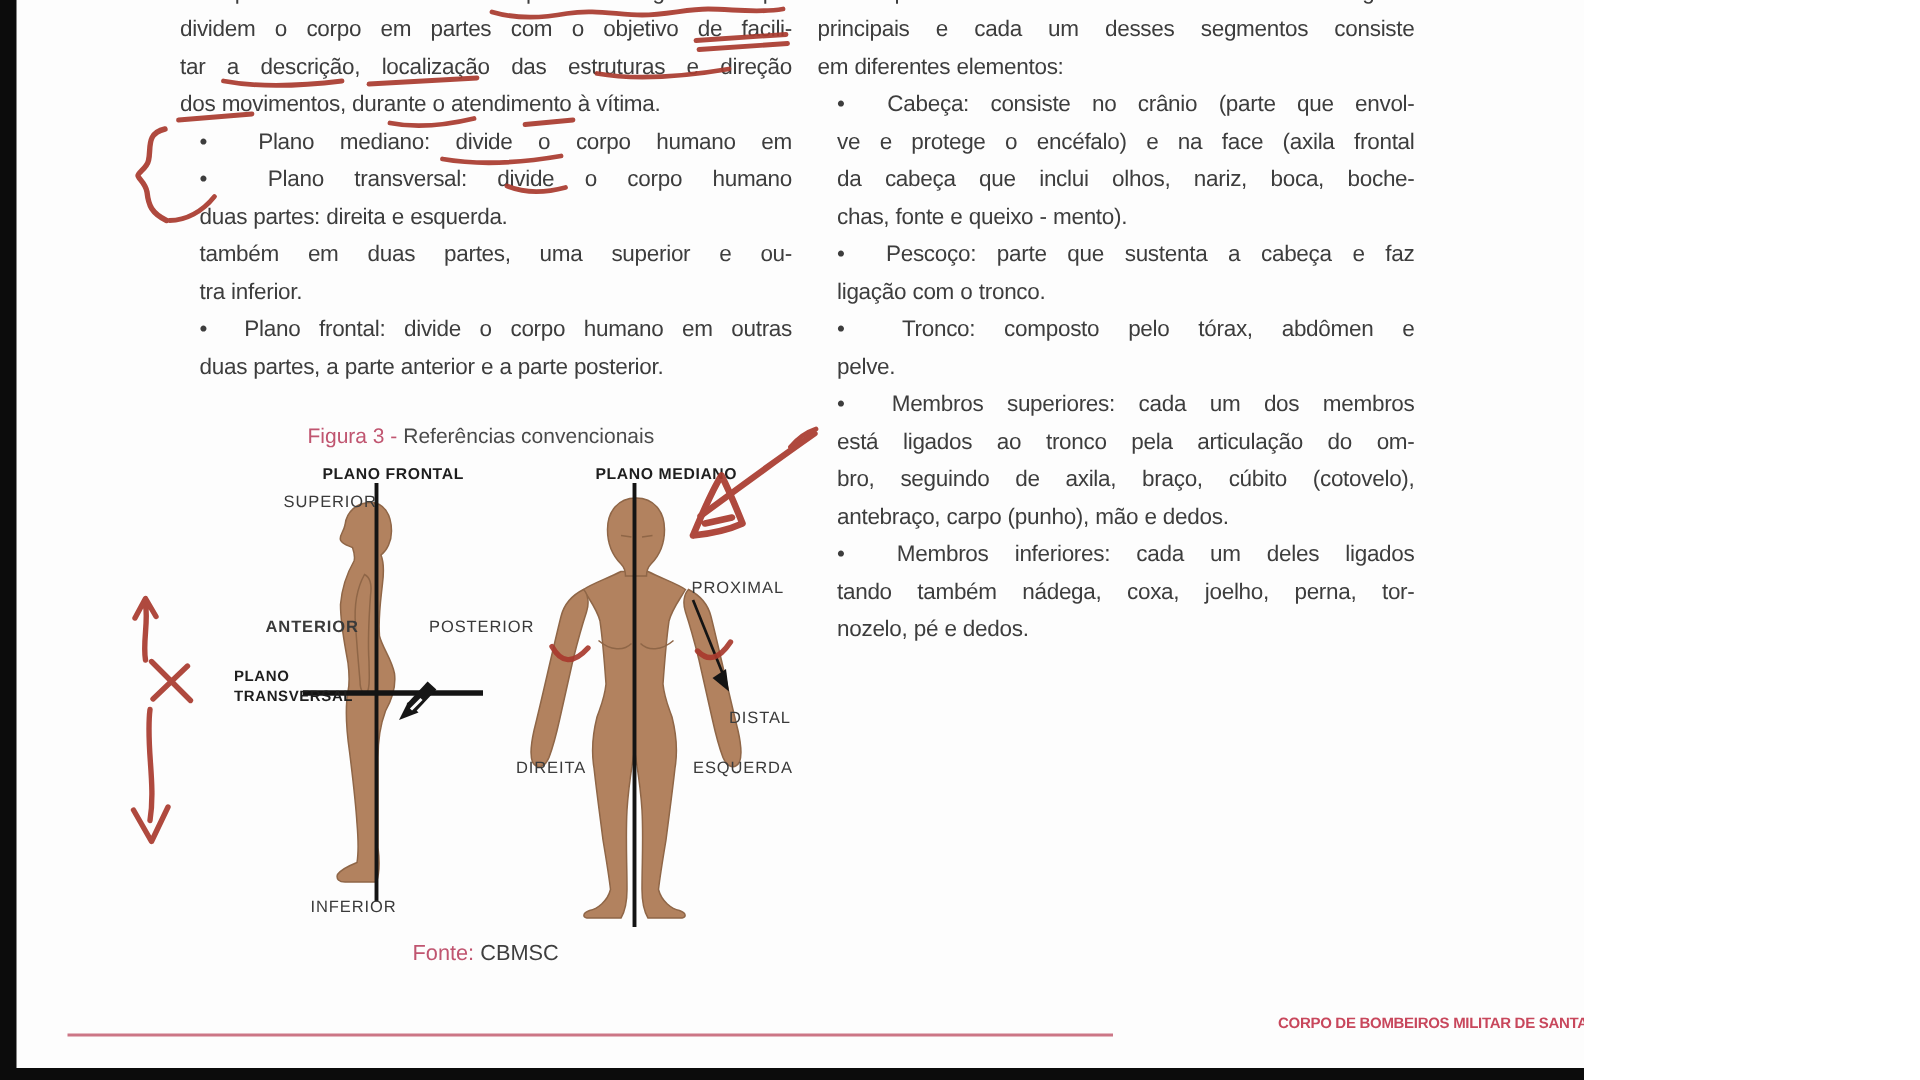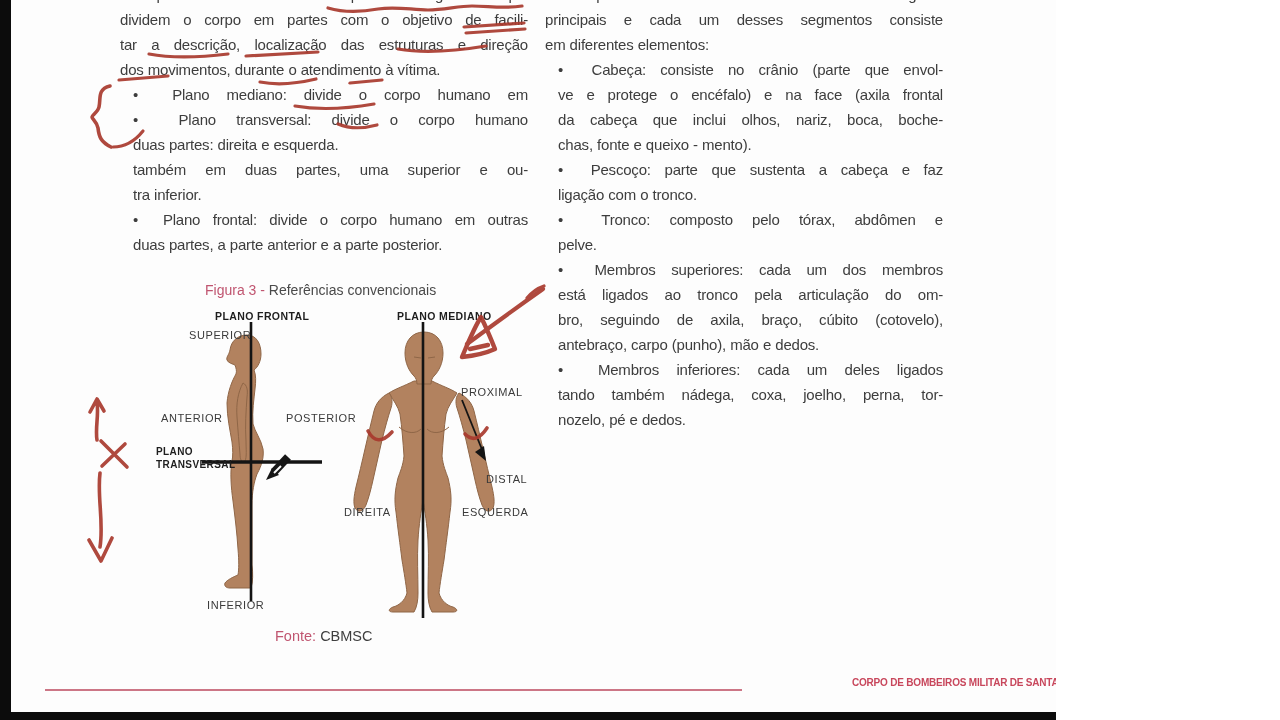--- a/index.html
+++ b/index.html
@@ -129,21 +129,21 @@
     <g>
       <line x1="288" y1="457" x2="274" y2="472" stroke="#161616" stroke-width="8" stroke-linecap="butt"></line>
       <polygon points="266,480 272,468 279,475" fill="#161616"></polygon>
       <line x1="274" y1="473" x2="281" y2="466" stroke="#fafafa" stroke-width="2"></line>
     </g>
   </svg>
 
   <div class="fl" style="left:215px;top:310px;">PLANO FRONTAL</div>
   <div class="fl" style="left:383px;top:310px;margin-left:14px;">PLANO MEDIANO</div>
   <div class="dl" style="left:189px;top:329px;">SUPERIOR</div>
-  <div class="dl" style="left:161px;top:412px;">ANTERIOR</div>
+  <div class="dl" style="left:177px;top:412px;font-weight:bold;">ANTERIOR</div>
   <div class="dl" style="left:286px;top:412px;">POSTERIOR</div>
   <div class="fl fl2" style="left:128px;top:445px;font-size:10px;margin-left:28px;">
     <div>PLANO</div>
     <div>TRANSVERSAL</div>
   </div>
   <div class="dl" style="left:207px;top:599px;">INFERIOR</div>
   <div class="dl" style="left:461px;top:386px;">PROXIMAL</div>
   <div class="dl" style="left:486px;top:473px;">DISTAL</div>
   <div class="dl" style="left:344px;top:506px;">DIREITA</div>
   <div class="dl" style="left:462px;top:506px;">ESQUERDA</div>

